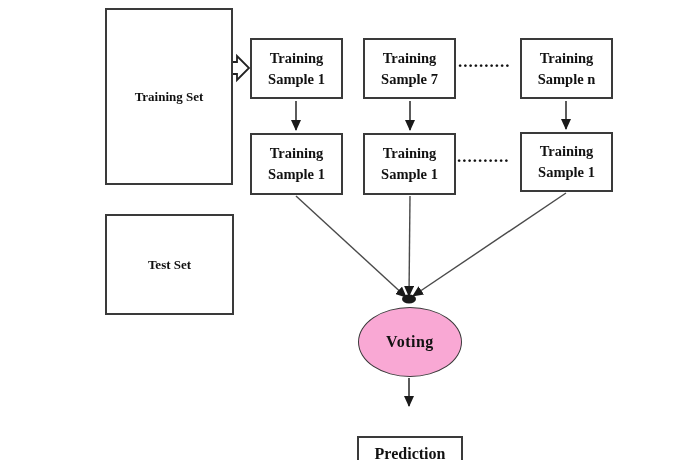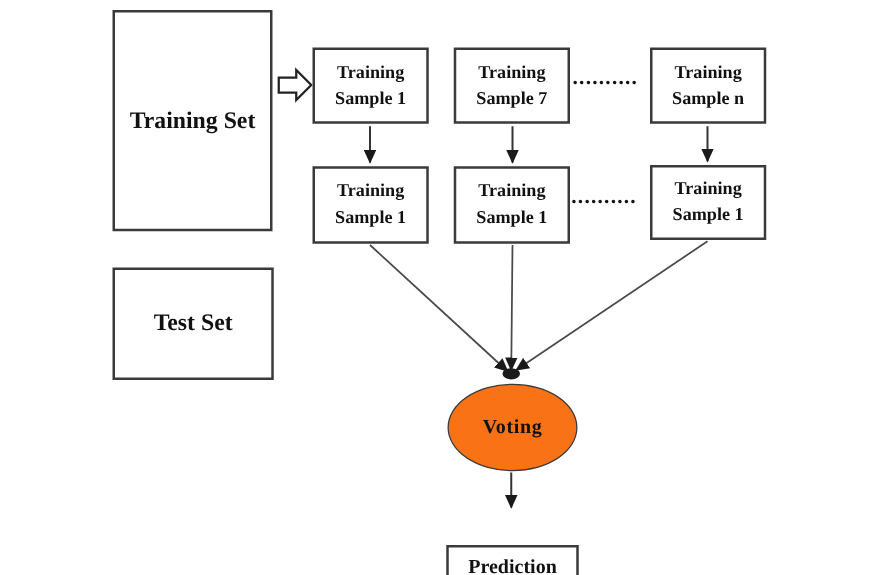--- a/index.html
+++ b/index.html
@@ -21,21 +21,21 @@
     border: 2px solid #3a3a3a;
     background: #ffffff;
     display: flex;
     flex-direction: column;
     align-items: center;
     justify-content: center;
     text-align: center;
     color: #111111;
     font-weight: bold;
   }
-  .big-label { font-size: 19px; }
+  .big-label { font-size: 13px; margin-left: 15px; }
   .sample-box {
     width: 93px;
     height: 61px;
     font-size: 14.5px;
     line-height: 21px;
   }
   .ellipsis {
     position: absolute;
     color: #111111;
     font-weight: bold;
@@ -45,21 +45,21 @@
   }
   .ellipse {
     position: absolute;
     box-sizing: border-box;
     left: 358px;
     top: 307px;
     width: 104px;
     height: 70px;
     border: 1.5px solid #3a3a3a;
     border-radius: 50%;
-    background: #f97316;
+    background: #f9a8d4;
     display: flex;
     align-items: center;
     justify-content: center;
     font-weight: bold;
     font-size: 16px;
     letter-spacing: 0.5px;
     color: #111111;
   }
   .prediction {
     left: 357px;
@@ -99,21 +99,21 @@
     <line x1="566" y1="193" x2="413" y2="296" stroke="#4a4a4a" stroke-width="1.4" marker-end="url(#ah)"></line>
     <ellipse cx="409" cy="299" rx="7" ry="4.5" fill="#1a1a1a"></ellipse>
 
     <line x1="409" y1="378" x2="409" y2="406" stroke="#333333" stroke-width="1.6" marker-end="url(#ah)"></line>
   </svg>
 
   <div class="box big-label" style="left:90px; top:8px; width:128px; height:177px;">
     <span>Training Set</span>
   </div>
 
-  <div class="box big-label" style="left:90px; top:214px; width:129px; height:90px;">
+  <div class="box big-label" style="left:90px; top:214px; width:129px; height:101px;">
     <span>Test Set</span>
   </div>
 
   <div class="box sample-box" style="left:250px; top:38px;">
     <span>Training</span>
     <span>Sample 1</span>
   </div>
   <div class="box sample-box" style="left:363px; top:38px;">
     <span>Training</span>
     <span>Sample 7</span>

